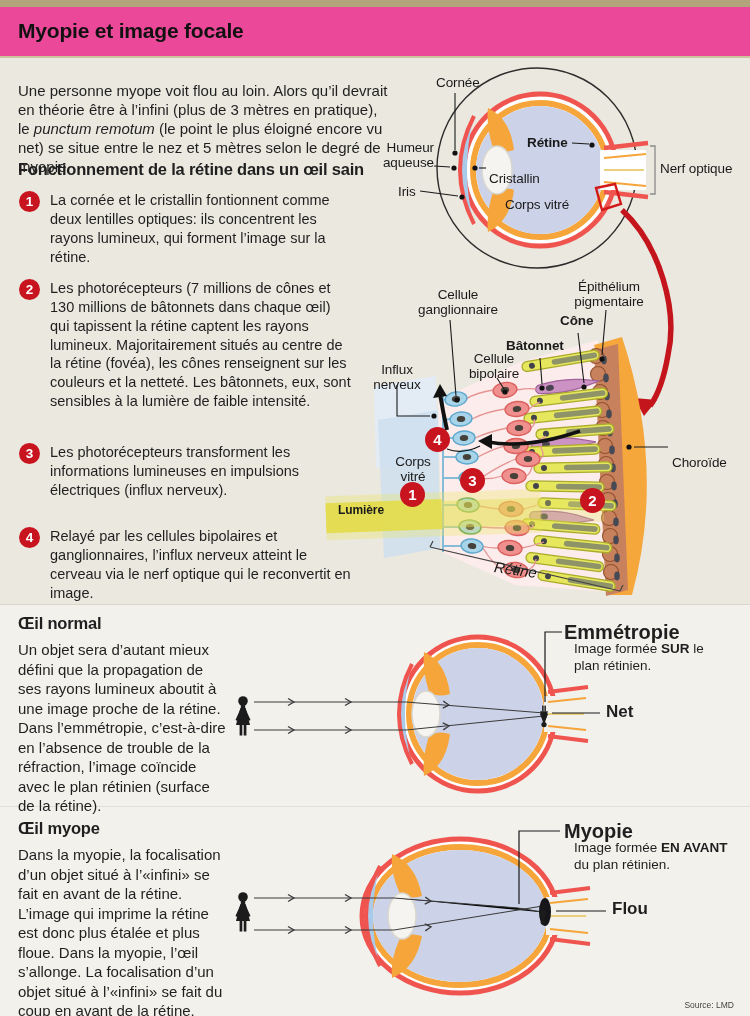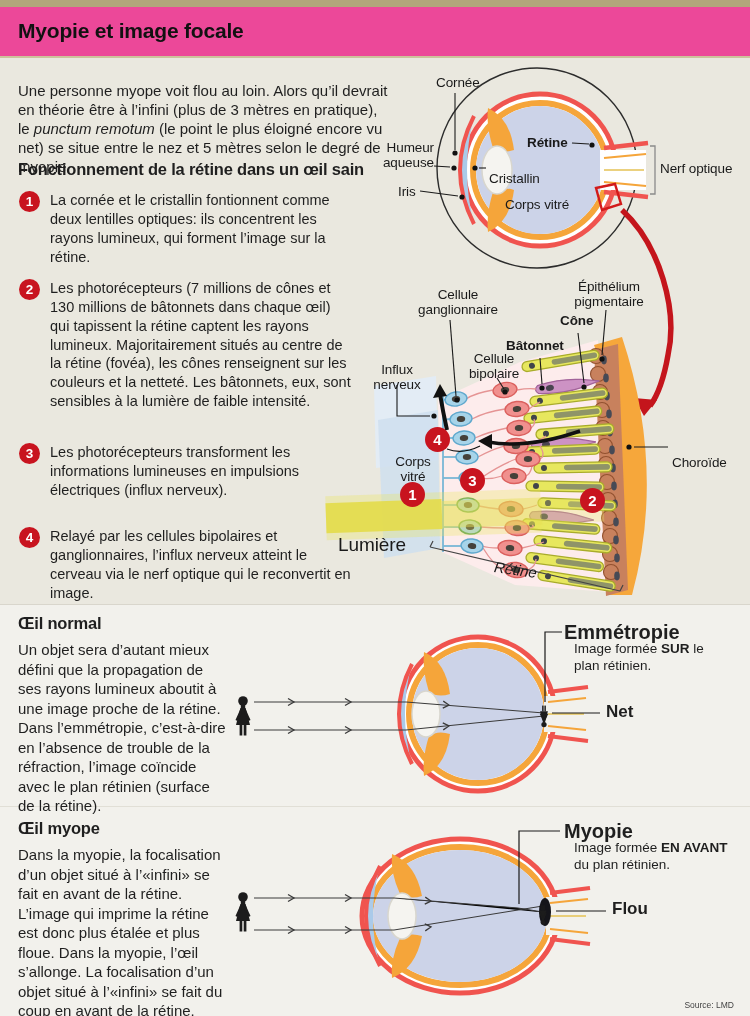--- a/index.html
+++ b/index.html
@@ -372,21 +372,21 @@
   <div class="lbl" style="left:505px;top:198px;">Corps vitré</div>
   <div class="lbl" style="left:660px;top:162px;">Nerf optique</div>
 
   <div class="lbl wrap c" style="left:398px;top:288px;width:120px;">Cellule ganglionnaire</div>
   <div class="lbl wrap c" style="left:548px;top:280px;width:122px;">Épithélium pigmentaire</div>
   <div class="lbl b" style="left:560px;top:314px;">Cône</div>
   <div class="lbl b" style="left:506px;top:339px;">Bâtonnet</div>
   <div class="lbl wrap c" style="left:448px;top:352px;width:92px;">Cellule bipolaire</div>
   <div class="lbl wrap c" style="left:358px;top:363px;width:78px;">Influx nerveux</div>
   <div class="lbl wrap c" style="left:383px;top:455px;width:60px;">Corps vitré</div>
-  <div class="lbl" style="left:338px;top:535px;font-size:19px;">Lumière</div>
+  <div class="lbl" style="left:338px;top:504px;font-size:12px;font-weight:bold;">Lumière</div>
   <div class="lbl" style="left:672px;top:440px;margin-top:16px;">Choroïde</div>
   <div class="lbl i" style="left:494px;top:562px;font-size:15px;transform:rotate(8deg);">Rétine</div>
 
   <div class="marker" style="left:400px;top:482px;">1</div>
   <div class="marker" style="left:580px;top:488px;">2</div>
   <div class="marker" style="left:460px;top:468px;">3</div>
   <div class="marker" style="left:425px;top:427px;">4</div>
 
   <div class="h2" style="left:18px;top:614px;">Œil normal</div>
   <div class="body-col" style="top:640px;">Un objet sera d’autant mieux défini que la propagation de ses rayons lumineux aboutit à une image proche de la rétine. Dans l’emmétropie, c’est-à-dire en l’absence de trouble de la réfraction, l’image coïncide avec le plan rétinien (surface de la rétine).</div>

